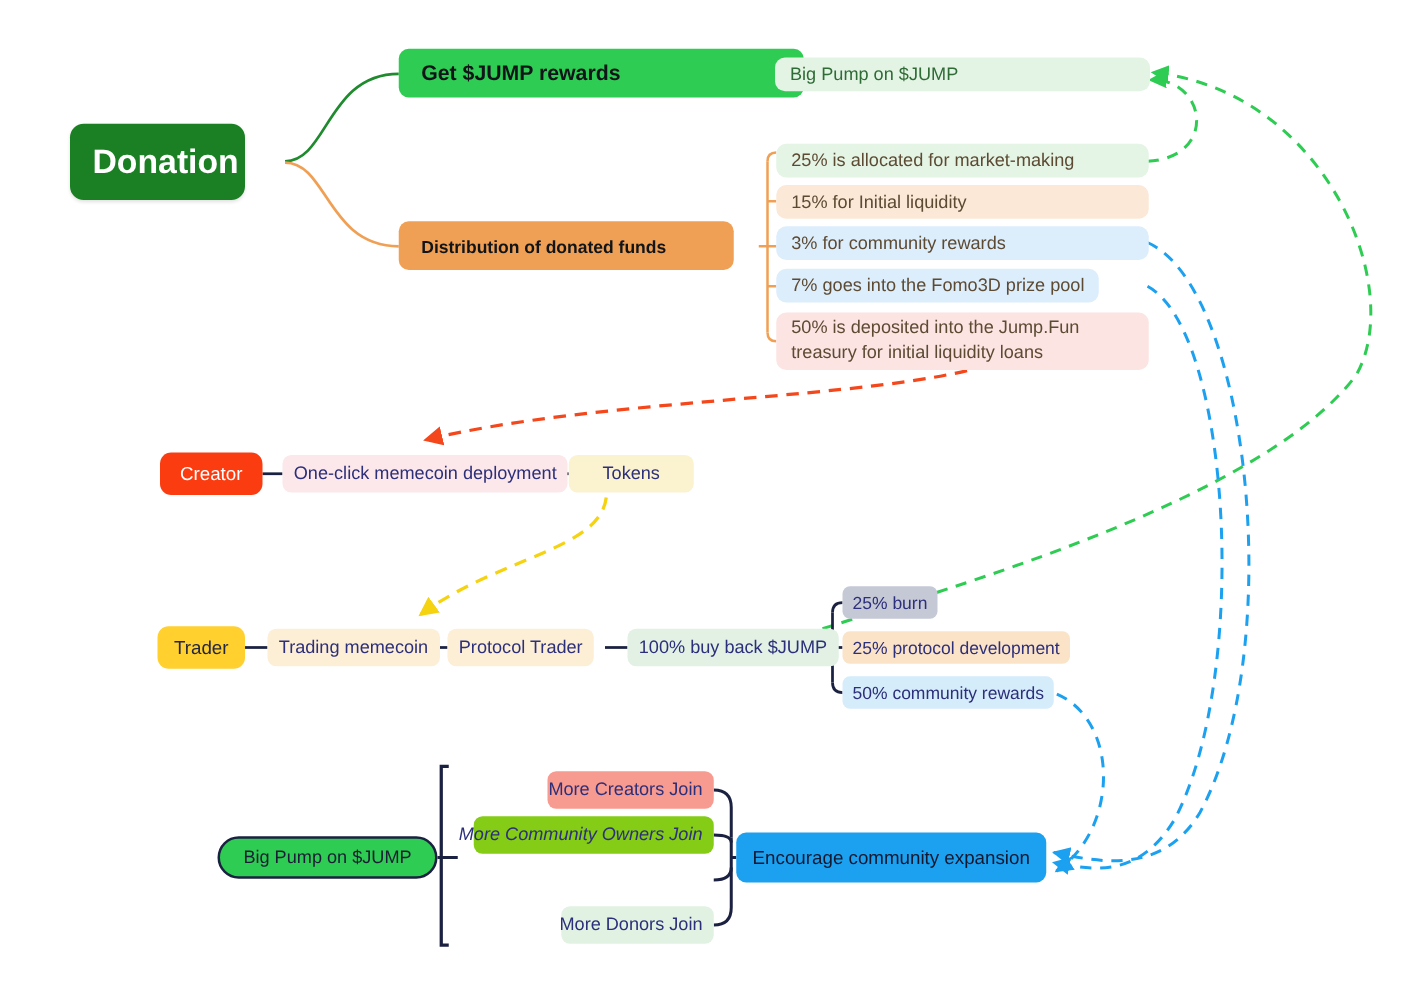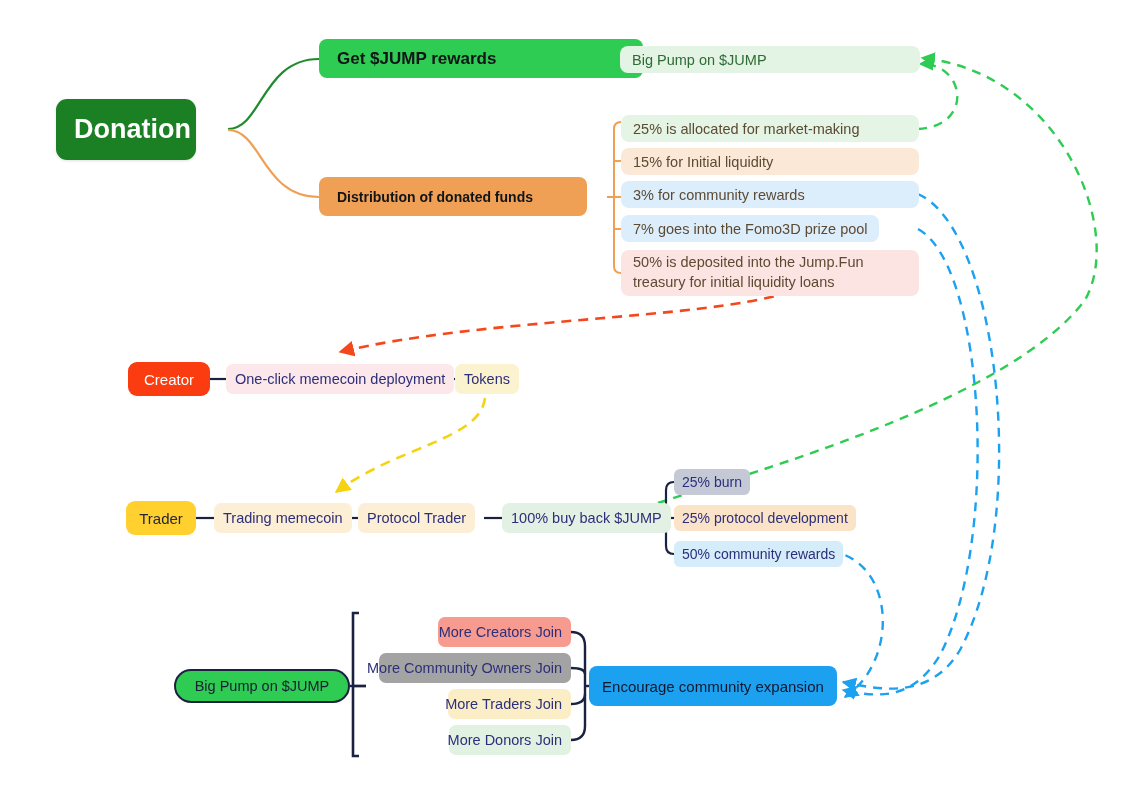--- a/index.html
+++ b/index.html
@@ -50,21 +50,21 @@
     font-size:15px; justify-content:center;
   }
   .n-oneclick {
     left:226px; top:364px; height:30px;
     background:#fce7ea; color:#2c2f7a; border-radius:7px;
     font-size:14.5px; padding:0 9px;
   }
   .n-tokens {
     left:455px; top:364px; height:30px;
     background:#fbf2cf; color:#2c2f7a; border-radius:7px;
-    font-size:14.5px; padding:0 9px;
+    font-size:14.5px; padding:0 27px;
   }
 
   .n-trader {
     left:126px; top:501px; width:70px; height:34px;
     background:#ffd02e; color:#23263f; border-radius:9px;
     font-size:15px; justify-content:center;
   }
   .chain {
     position:absolute; height:30px; border-radius:7px;
     display:flex; align-items:center; padding:0 9px;
@@ -89,21 +89,21 @@
   }
   .n-encourage {
     left:589px; top:666px; width:248px; height:40px;
     background:#1ca0f0; color:#14182e; border-radius:8px;
     font-size:15px; justify-content:center;
   }
   .join { position:absolute; height:30px; border-radius:7px;
     display:flex; align-items:center; justify-content:flex-end;
     padding:0 9px; font-size:14.5px; color:#2c2f7a; white-space:nowrap; }
   .j-creators { background:#f79a90; }
-  .j-owners   { background:#a3a3a3; }
+  .j-owners   { background:#84cc16;font-style:italic; }
   .j-traders  { background:#fbeec6; }
   .j-donors   { background:#e2f2e2; }
 </style>
 </head>
 <body>
 
 <div id="canvas">
 
   <svg id="edges" viewBox="0 0 1129 796">
     <defs>
@@ -243,23 +243,20 @@
   <div class="node n-bigpump2">
     <span>Big Pump on $JUMP</span>
   </div>
 
   <div class="join j-creators" style="left:438px; top:617px; width:133px;">
     <span>More Creators Join</span>
   </div>
   <div class="join j-owners" style="left:379px; top:653px; width:192px;">
     <span>More Community Owners Join</span>
   </div>
-  <div class="join j-traders" style="left:448px; top:689px; width:123px;">
-    <span>More Traders Join</span>
-  </div>
   <div class="join j-donors" style="left:449px; top:725px; width:122px;">
     <span>More Donors Join</span>
   </div>
 
   <div class="node n-encourage">
     <span>Encourage community expansion</span>
   </div>
 
 </div>
 

